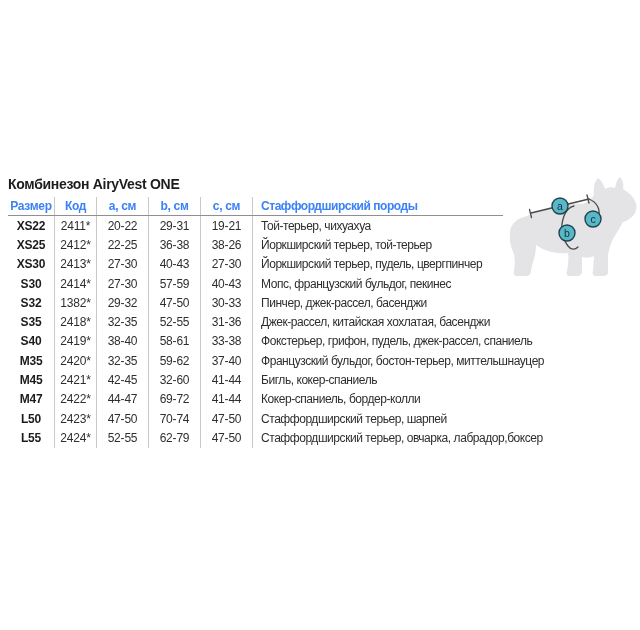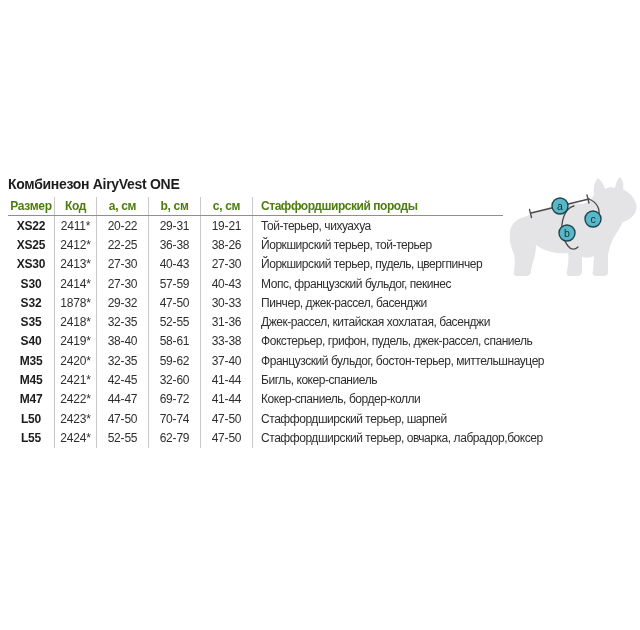--- a/index.html
+++ b/index.html
@@ -24,21 +24,21 @@
   .tr.head{
     height:18px;
     border-bottom:1px solid #8f8f8f;
   }
   .td{
     display:flex;align-items:center;justify-content:center;
     font-size:12px;color:#2e2e2e;letter-spacing:-0.2px;
     overflow:visible;white-space:nowrap;
   }
   .td.div{border-right:1px solid #c9c9c9;}
-  .head .td{font-weight:bold;color:#4d7c0f;letter-spacing:-0.3px;}
+  .head .td{font-weight:bold;color:#3b82f6;letter-spacing:-0.3px;}
   .td.c-size{font-weight:bold;color:#1c1c1c;text-align:right;}
   .td.c-breeds{justify-content:flex-start;padding-left:8px;letter-spacing:-0.45px;}
   .dog-figure{position:absolute;left:504px;top:170px;width:136px;height:114px;}
   .dog-figure .measure{stroke:#4a4a4a;stroke-width:1.3;fill:none;stroke-linecap:round;}
   .dog-figure .marker{stroke:#1f444e;stroke-width:1.4;}
   .dog-figure .marker-label{
     font-family:"Liberation Sans","DejaVu Sans",sans-serif;
     font-size:10.5px;fill:#14303a;text-anchor:middle;
   }
 </style>
@@ -88,21 +88,21 @@
     <div class="td div c-size">S30</div>
     <div class="td div">2414*</div>
     <div class="td div">27-30</div>
     <div class="td div">57-59</div>
     <div class="td div">40-43</div>
     <div class="td c-breeds">Мопс, французский бульдог, пекинес</div>
   </div>
 
   <div class="tr">
     <div class="td div c-size">S32</div>
-    <div class="td div">1878*</div>
+    <div class="td div">1382*</div>
     <div class="td div">29-32</div>
     <div class="td div">47-50</div>
     <div class="td div">30-33</div>
     <div class="td c-breeds">Пинчер, джек-рассел, басенджи</div>
   </div>
 
   <div class="tr">
     <div class="td div c-size">S35</div>
     <div class="td div">2418*</div>
     <div class="td div">32-35</div>

